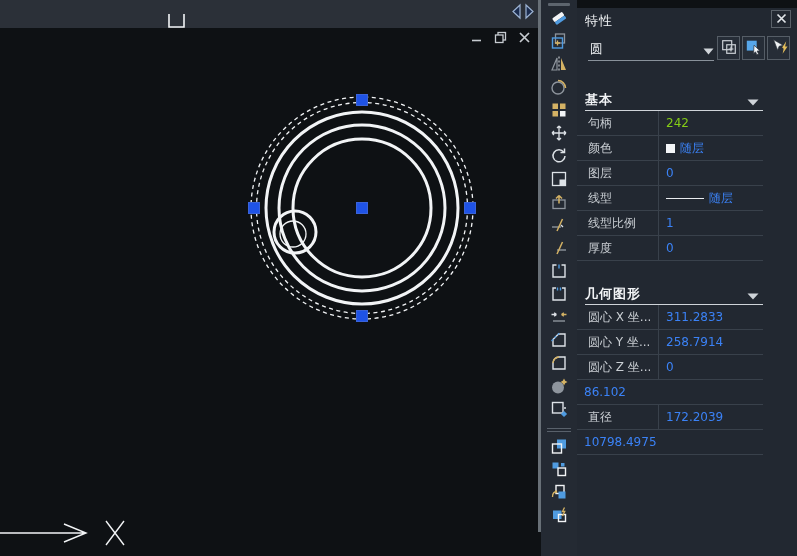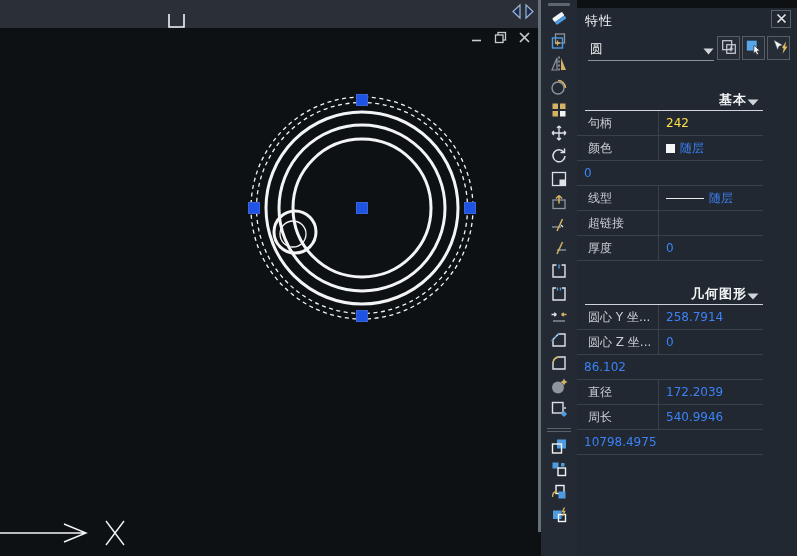--- a/index.html
+++ b/index.html
@@ -37,30 +37,30 @@
   .selector-row{position:relative;height:30px;margin-top:2px;}
   .combo{position:absolute;left:11px;top:2px;width:126px;height:22px;border-bottom:1px solid #89919a;
          display:flex;align-items:center;justify-content:space-between;cursor:pointer;}
   .combo-value{font-size:12.5px;color:#f0f3f5;padding-left:2px;}
   .hdr-btns{position:absolute;left:140px;top:0;display:flex;gap:2px;}
   .hdr-btn{width:23px;height:24px;border:1px solid #555d66;background:#262d37;display:flex;
            align-items:center;justify-content:center;cursor:pointer;padding:0;}
   .panel-body{margin:24px 34px 0 0;}
   .psection{margin-top:0;}
   .psection + .psection{margin-top:23px;}
-  .psec-head{display:flex;align-items:center;justify-content:flex-end;height:20px;
+  .psec-head{display:flex;align-items:center;justify-content:space-between;height:20px;
              border-bottom:1px solid #cfd4d9;margin-left:8px;cursor:pointer;}
   .psec-title{font-size:13px;font-weight:bold;color:#f2f4f6;letter-spacing:1px;}
   .psec-head svg{margin-right:4px;}
   .prow{display:flex;height:24px;border-bottom:1px solid #39414b;margin-left:0;
         font-size:12px;cursor:default;}
   .plabel{width:70px;padding-left:11px;color:#c9ced3;border-right:1px solid #39414b;height:100%;
           display:flex;align-items:center;white-space:nowrap;overflow:hidden;}
   .pvalue{flex:1;padding-left:7px;color:#3b82f6;display:flex;align-items:center;gap:5px;white-space:nowrap;}
-  .pvalue.muted{color:#fde047;}
+  .pvalue.muted{color:#84cc16;}
   .swatch{width:9px;height:9px;background:#f4f6f8;display:inline-block;}
   .lt-line{width:38px;height:1px;background:#e9ecef;display:inline-block;}
   .lw-line{width:38px;height:3px;background:#e9ecef;display:inline-block;}
 </style>
 </head>
 <body>
 
 <div class="app">
 
   <div class="canvas-area">
@@ -336,78 +336,79 @@
             </div>
           </div>
           <div class="prow">
             <div class="plabel">颜色</div>
                      <div class="pvalue">
               <span class="swatch"></span>
               <span>随层</span>
             </div>
           </div>
           <div class="prow">
+            <div class="plabel">图层</div>
                      <div class="pvalue">
               <span>0</span>
             </div>
           </div>
           <div class="prow">
             <div class="plabel">线型</div>
                      <div class="pvalue">
               <span class="lt-line"></span>
               <span>随层</span>
             </div>
           </div>
           <div class="prow">
-            <div class="plabel">超链接</div>
-                     <div class="pvalue">
-              <span></span>
+            <div class="plabel">线型比例</div>
+                     <div class="pvalue">
+              <span>1</span>
             </div>
           </div>
           <div class="prow">
             <div class="plabel">厚度</div>
                      <div class="pvalue">
               <span>0</span>
             </div>
           </div>
         </div>
         <div class="psection">
           <div class="psec-head">
             <span class="psec-title">几何图形</span>
       <span><svg width="12" height="7" viewBox="0 0 12 7">
                 <path d="M0.5 0.5h11L6 6.5Z" fill="#cfd4d9"></path>
               </svg></span>
           </div>
           <div class="prow">
+            <div class="plabel">圆心 X 坐...</div>
+                     <div class="pvalue">
+              <span>311.2833</span>
+            </div>
+          </div>
+          <div class="prow">
             <div class="plabel">圆心 Y 坐...</div>
                      <div class="pvalue">
               <span>258.7914</span>
             </div>
           </div>
           <div class="prow">
             <div class="plabel">圆心 Z 坐...</div>
                      <div class="pvalue">
               <span>0</span>
             </div>
           </div>
           <div class="prow">
                      <div class="pvalue">
               <span>86.102</span>
             </div>
           </div>
           <div class="prow">
             <div class="plabel">直径</div>
                      <div class="pvalue">
               <span>172.2039</span>
-            </div>
-          </div>
-          <div class="prow">
-            <div class="plabel">周长</div>
-                     <div class="pvalue">
-              <span>540.9946</span>
             </div>
           </div>
           <div class="prow">
                      <div class="pvalue">
               <span>10798.4975</span>
             </div>
           </div>
         </div>
       </div>
   </div>

